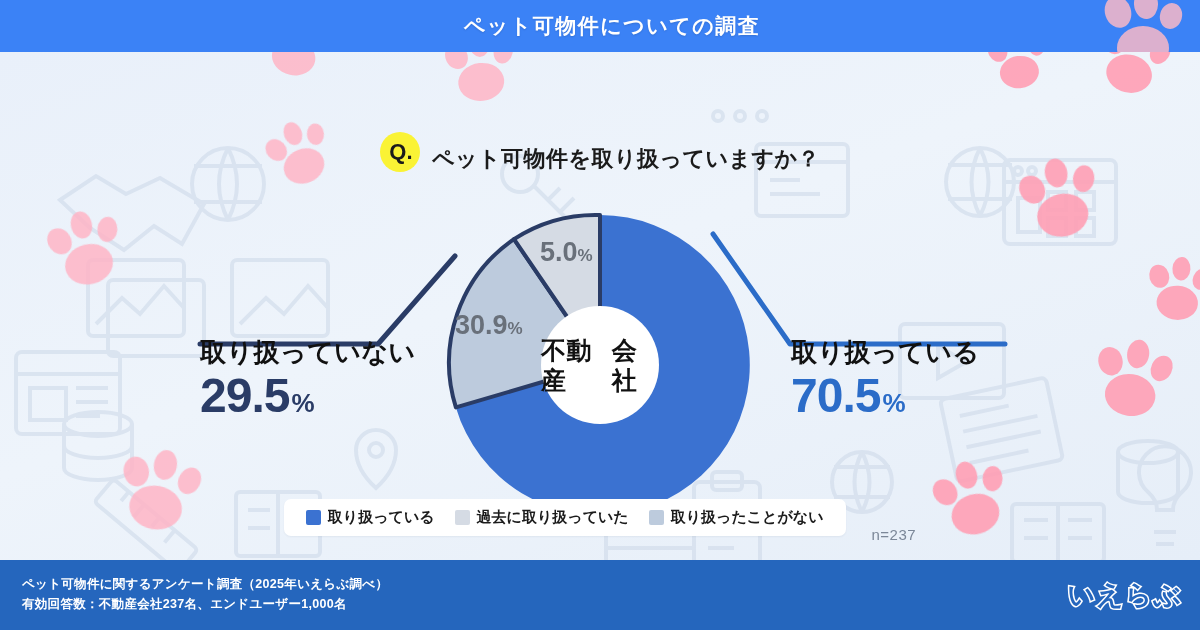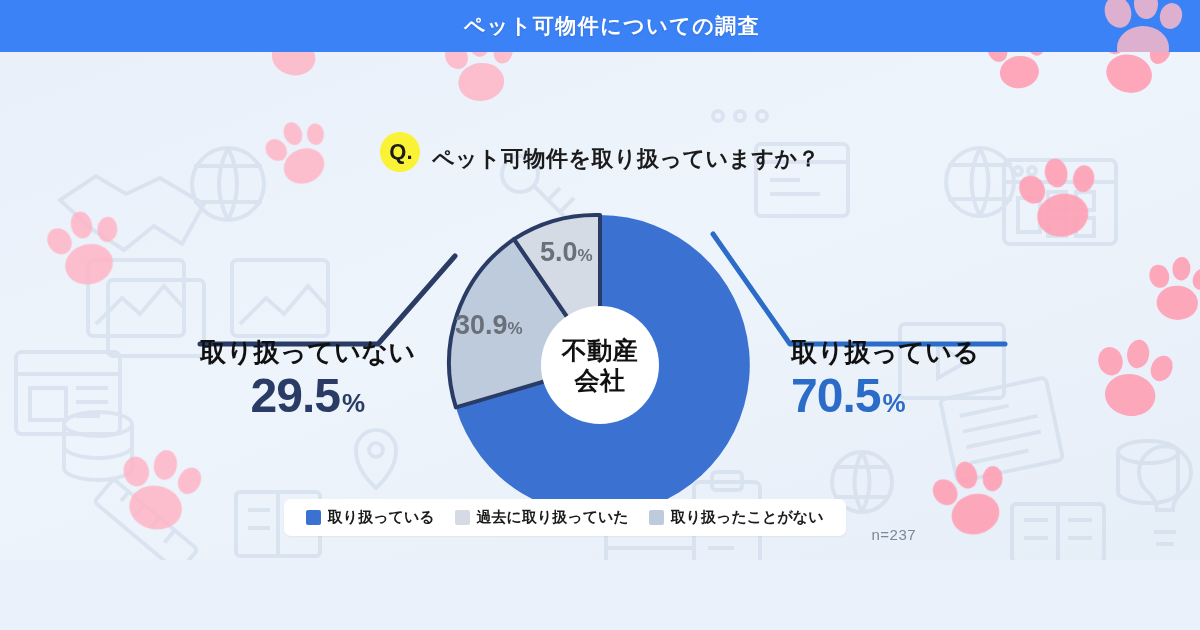--- a/index.html
+++ b/index.html
@@ -53,39 +53,39 @@
     display:flex;align-items:center;justify-content:center;margin-right:12px;
   }
   .q-badge span{font-size:22px;font-weight:bold;color:#1b1b1b;position:relative;left:1px;}
   .q-text{font-size:22px;font-weight:bold;color:#1b1b1b;letter-spacing:.5px;margin-top:14px;}
 
   
   .chart-wrap{position:absolute;left:430px;top:143px;width:340px;height:340px;z-index:3;}
   .donut-center{
     position:absolute;left:50%;top:50%;transform:translate(-50%,-50%);
     width:118px;height:118px;border-radius:50%;background:#fff;
-    display:flex;flex-direction:column;align-items:center;justify-content:center;
+    display:flex;flex-direction:row;align-items:center;justify-content:center;
     z-index:3;
   }
   .donut-center div{font-size:25px;font-weight:bold;color:#111;line-height:30px;letter-spacing:.5px;}
 
   .slice-label{position:absolute;z-index:4;color:#69707a;font-weight:bold;}
   .slice-label .num{font-size:27px;}
   .slice-label .pct{font-size:17px;}
   #lbl-97{left:540px;top:185px;}
   #lbl-198{left:455px;top:258px;}
 
   
   .callout{position:absolute;z-index:5;}
   .callout .title{font-size:26px;font-weight:bold;color:#111;letter-spacing:.5px;white-space:nowrap;}
   .callout .value{display:flex;align-items:baseline;font-weight:bold;line-height:1;margin-top:2px;}
   .callout .value .big{font-size:48px;letter-spacing:-1px;}
   .callout .value .sm{font-size:26px;margin-left:2px;}
   #callout-left{left:200px;top:283px;text-align:left;}
-  #callout-left .value{color:#2a3c66;justify-content:center;}
+  #callout-left .value{color:#2a3c66;}
   #callout-right{left:791px;top:283px;text-align:left;}
   #callout-right .value{color:#2b6cc8;}
 
   
   .legend-row{position:absolute;left:0;top:440px;width:1200px;display:flex;
     align-items:center;justify-content:center;z-index:5;}
   .legend-box{
     background:#ffffff;border-radius:7px;padding:9px 22px;
     display:flex;align-items:center;gap:20px;box-shadow:0 1px 2px rgba(30,50,90,.06);
   }
@@ -282,14 +282,23 @@
         <div class="legend-item">
           <span class="legend-swatch" id="sw1" style="background: rgb(189, 203, 221);"></span>
           <span class="legend-label">取り扱ったことがない</span>
         </div>
       </div>
       <div class="legend-n">n=237</div>
     </div>
 
   </div>
 
+  <div class="footer" style="background: rgb(37, 102, 189);">
+    <div class="footer-text">
+      <div class="footer-line">ペット可物件に関するアンケート調査（2025年いえらぶ調べ）</div>
+      <div class="footer-line">有効回答数：不動産会社237名、エンドユーザー1,000名</div>
+    </div>
+    <div class="logo">
+      <span class="logo-txt" style="color: rgb(37, 102, 189);">いえらぶ</span>
+    </div>
+  </div>
 
 </div>
 
 </body></html>

